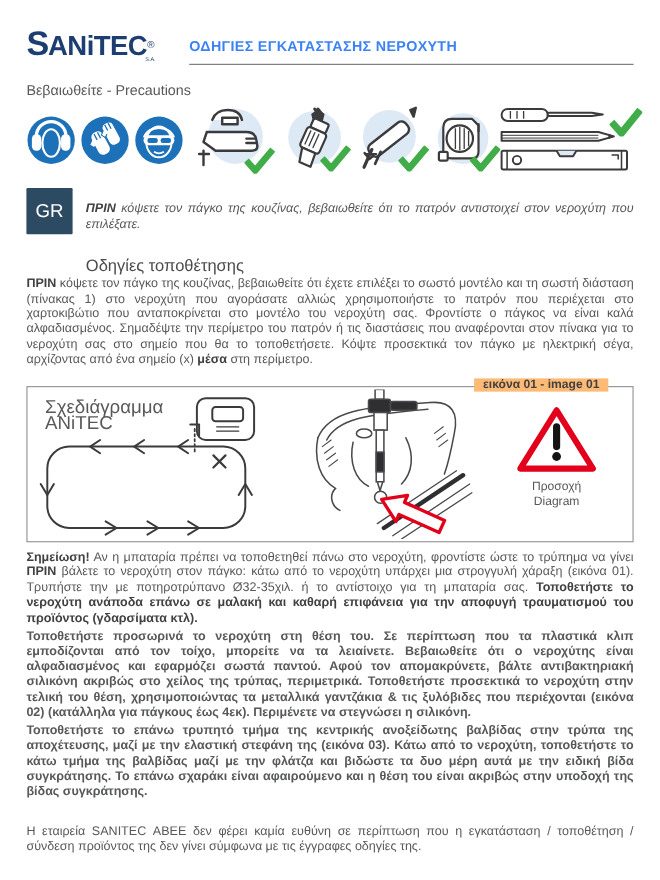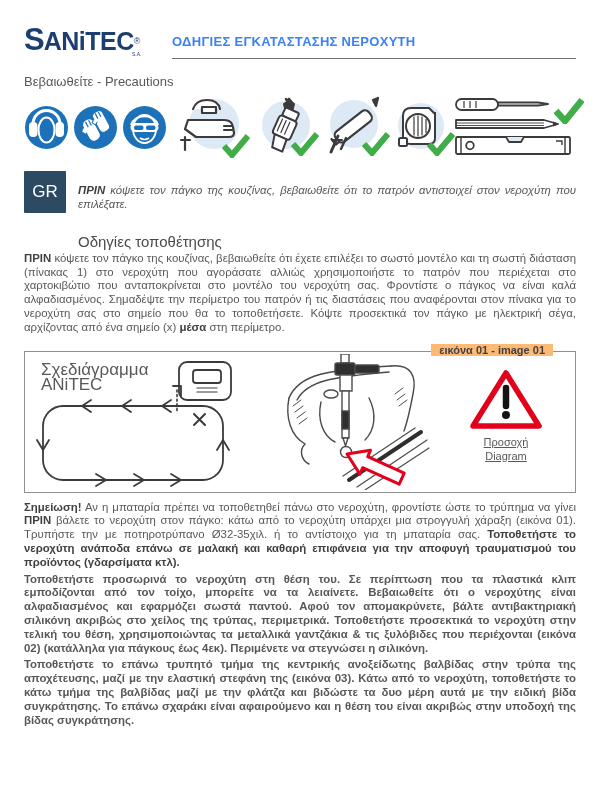--- a/index.html
+++ b/index.html
@@ -32,21 +32,21 @@
   .mt-para{margin-top:3px;font-weight:bold;}
   .mt-footer{margin-top:23px;}
   
   .figure-box{position:relative;margin-top:16px;height:140px;border:1.5px solid #8f8f91;}
   .figure-label{position:absolute;top:-8px;right:22px;background:#fdba74;padding:0 8px;
                 font-size:11px;font-weight:bold;color:#414042;}
   .diagram-caption{position:absolute;left:16px;top:10px;font-size:17px;color:#57585a;line-height:15px;}
   .diagram-svg{position:absolute;left:6px;top:8px;}
   .sink-svg{position:absolute;left:238px;top:2px;}
   .caution-zone{position:absolute;left:408px;top:14px;width:146px;text-align:center;}
-  .caution-caption{font-size:11px;color:#57585a;line-height:14px;margin-top:3px;text-decoration:underline;}
+  .caution-caption{font-size:11px;color:#57585a;line-height:14px;margin-top:3px;}
   svg{display:block;}
   .icon-unit{position:relative;}
 </style>
 </head>
 <body>
 
 <div class="page">
 
   <div class="header">
     <div class="logo">
@@ -274,14 +274,15 @@
         <div>Diagram</div>
       </div>
     </div>
   </div>
 
   <p class="body-para mt-note"><b>Σημείωση!</b><span> Αν η μπαταρία πρέπει να τοποθετηθεί πάνω στο νεροχύτη, φροντίστε ώστε το τρύπημα να γίνει </span><b>ΠΡΙΝ</b><span> βάλετε το νεροχύτη στον πάγκο: κάτω από το νεροχύτη υπάρχει μια στρογγυλή χάραξη (εικόνα 01). Τρυπήστε την με ποτηροτρύπανο Ø32-35χιλ. ή το αντίστοιχο για τη μπαταρία σας. </span><b>Τοποθετήστε το νεροχύτη ανάποδα επάνω σε μαλακή και καθαρή επιφάνεια για την αποφυγή τραυματισμού του προϊόντος (γδαρσίματα κτλ).</b></p>
 
   <p class="body-para mt-para">Τοποθετήστε προσωρινά το νεροχύτη στη θέση του. Σε περίπτωση που τα πλαστικά κλιπ εμποδίζονται από τον τοίχο, μπορείτε να τα λειαίνετε. Βεβαιωθείτε ότι ο νεροχύτης είναι αλφαδιασμένος και εφαρμόζει σωστά παντού. Αφού τον απομακρύνετε, βάλτε αντιβακτηριακή σιλικόνη ακριβώς στο χείλος της τρύπας, περιμετρικά. Τοποθετήστε προσεκτικά το νεροχύτη στην τελική του θέση, χρησιμοποιώντας τα μεταλλικά γαντζάκια &amp; τις ξυλόβιδες που περιέχονται (εικόνα 02) (κατάλληλα για πάγκους έως 4εκ). Περιμένετε να στεγνώσει η σιλικόνη.</p>
   <p class="body-para mt-para">Τοποθετήστε το επάνω τρυπητό τμήμα της κεντρικής ανοξείδωτης βαλβίδας στην τρύπα της αποχέτευσης, μαζί με την ελαστική στεφάνη της (εικόνα 03). Κάτω από το νεροχύτη, τοποθετήστε το κάτω τμήμα της βαλβίδας μαζί με την φλάτζα και βιδώστε τα δυο μέρη αυτά με την ειδική βίδα συγκράτησης. Το επάνω σχαράκι είναι αφαιρούμενο και η θέση του είναι ακριβώς στην υποδοχή της βίδας συγκράτησης.</p>
 
+  <p class="body-para mt-footer">Η εταιρεία SANITEC ΑΒΕΕ δεν φέρει καμία ευθύνη σε περίπτωση που η εγκατάσταση / τοποθέτηση / σύνδεση προϊόντος της δεν γίνει σύμφωνα με τις έγγραφες οδηγίες της.</p>
 
 </div>
 
 </body></html>

